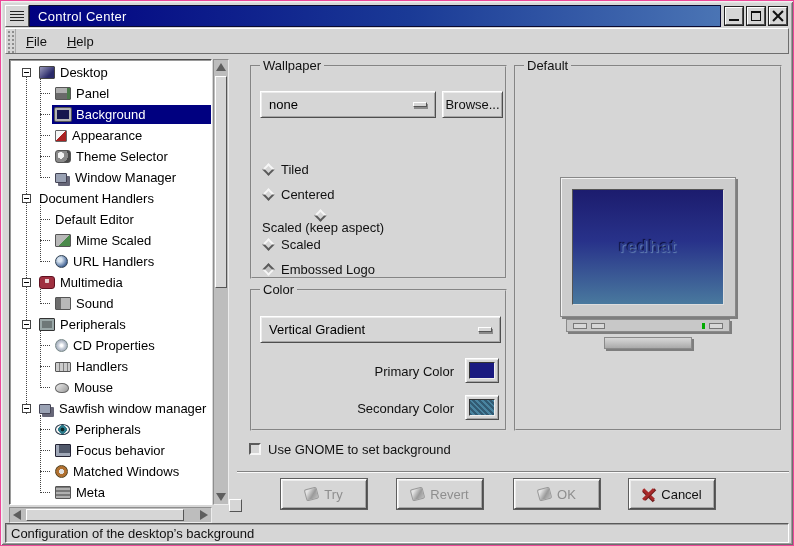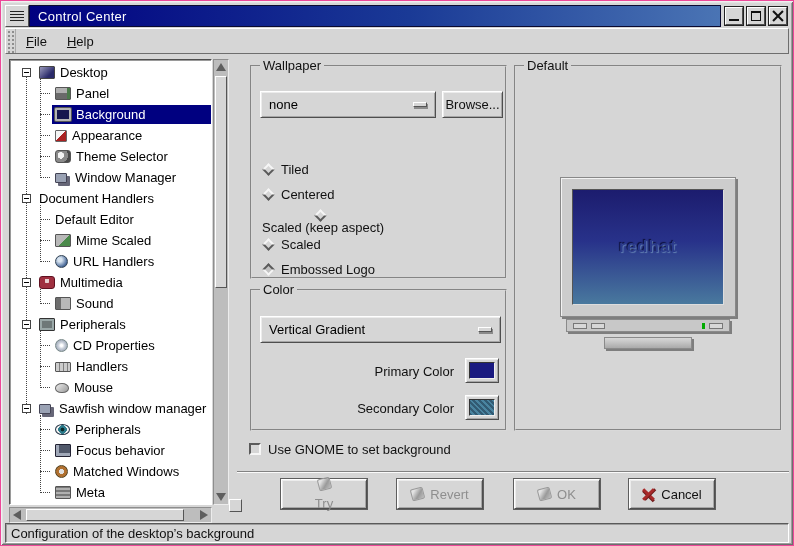--- a/index.html
+++ b/index.html
@@ -413,21 +413,21 @@
       </div>
 
       <div class="check-row">
         <span class="checkbox"></span>
         <span class="check-label">Use GNOME to set background</span>
       </div>
 
       <div class="separator"></div>
 
       <div id="action-buttons">
-          <div class="action-btn disabled" style="left: 44px; flex-direction: column;">
+          <div class="action-btn disabled" style="left: 44px;">
             <span class="bicon i-try-icon"></span>
             <span>Try</span>
           </div>
           <div class="action-btn disabled" style="left: 160px;">
             <span class="bicon i-revert-icon"></span>
             <span>Revert</span>
           </div>
           <div class="action-btn disabled" style="left: 277px;">
             <span class="bicon i-ok-icon"></span>
             <span>OK</span>

